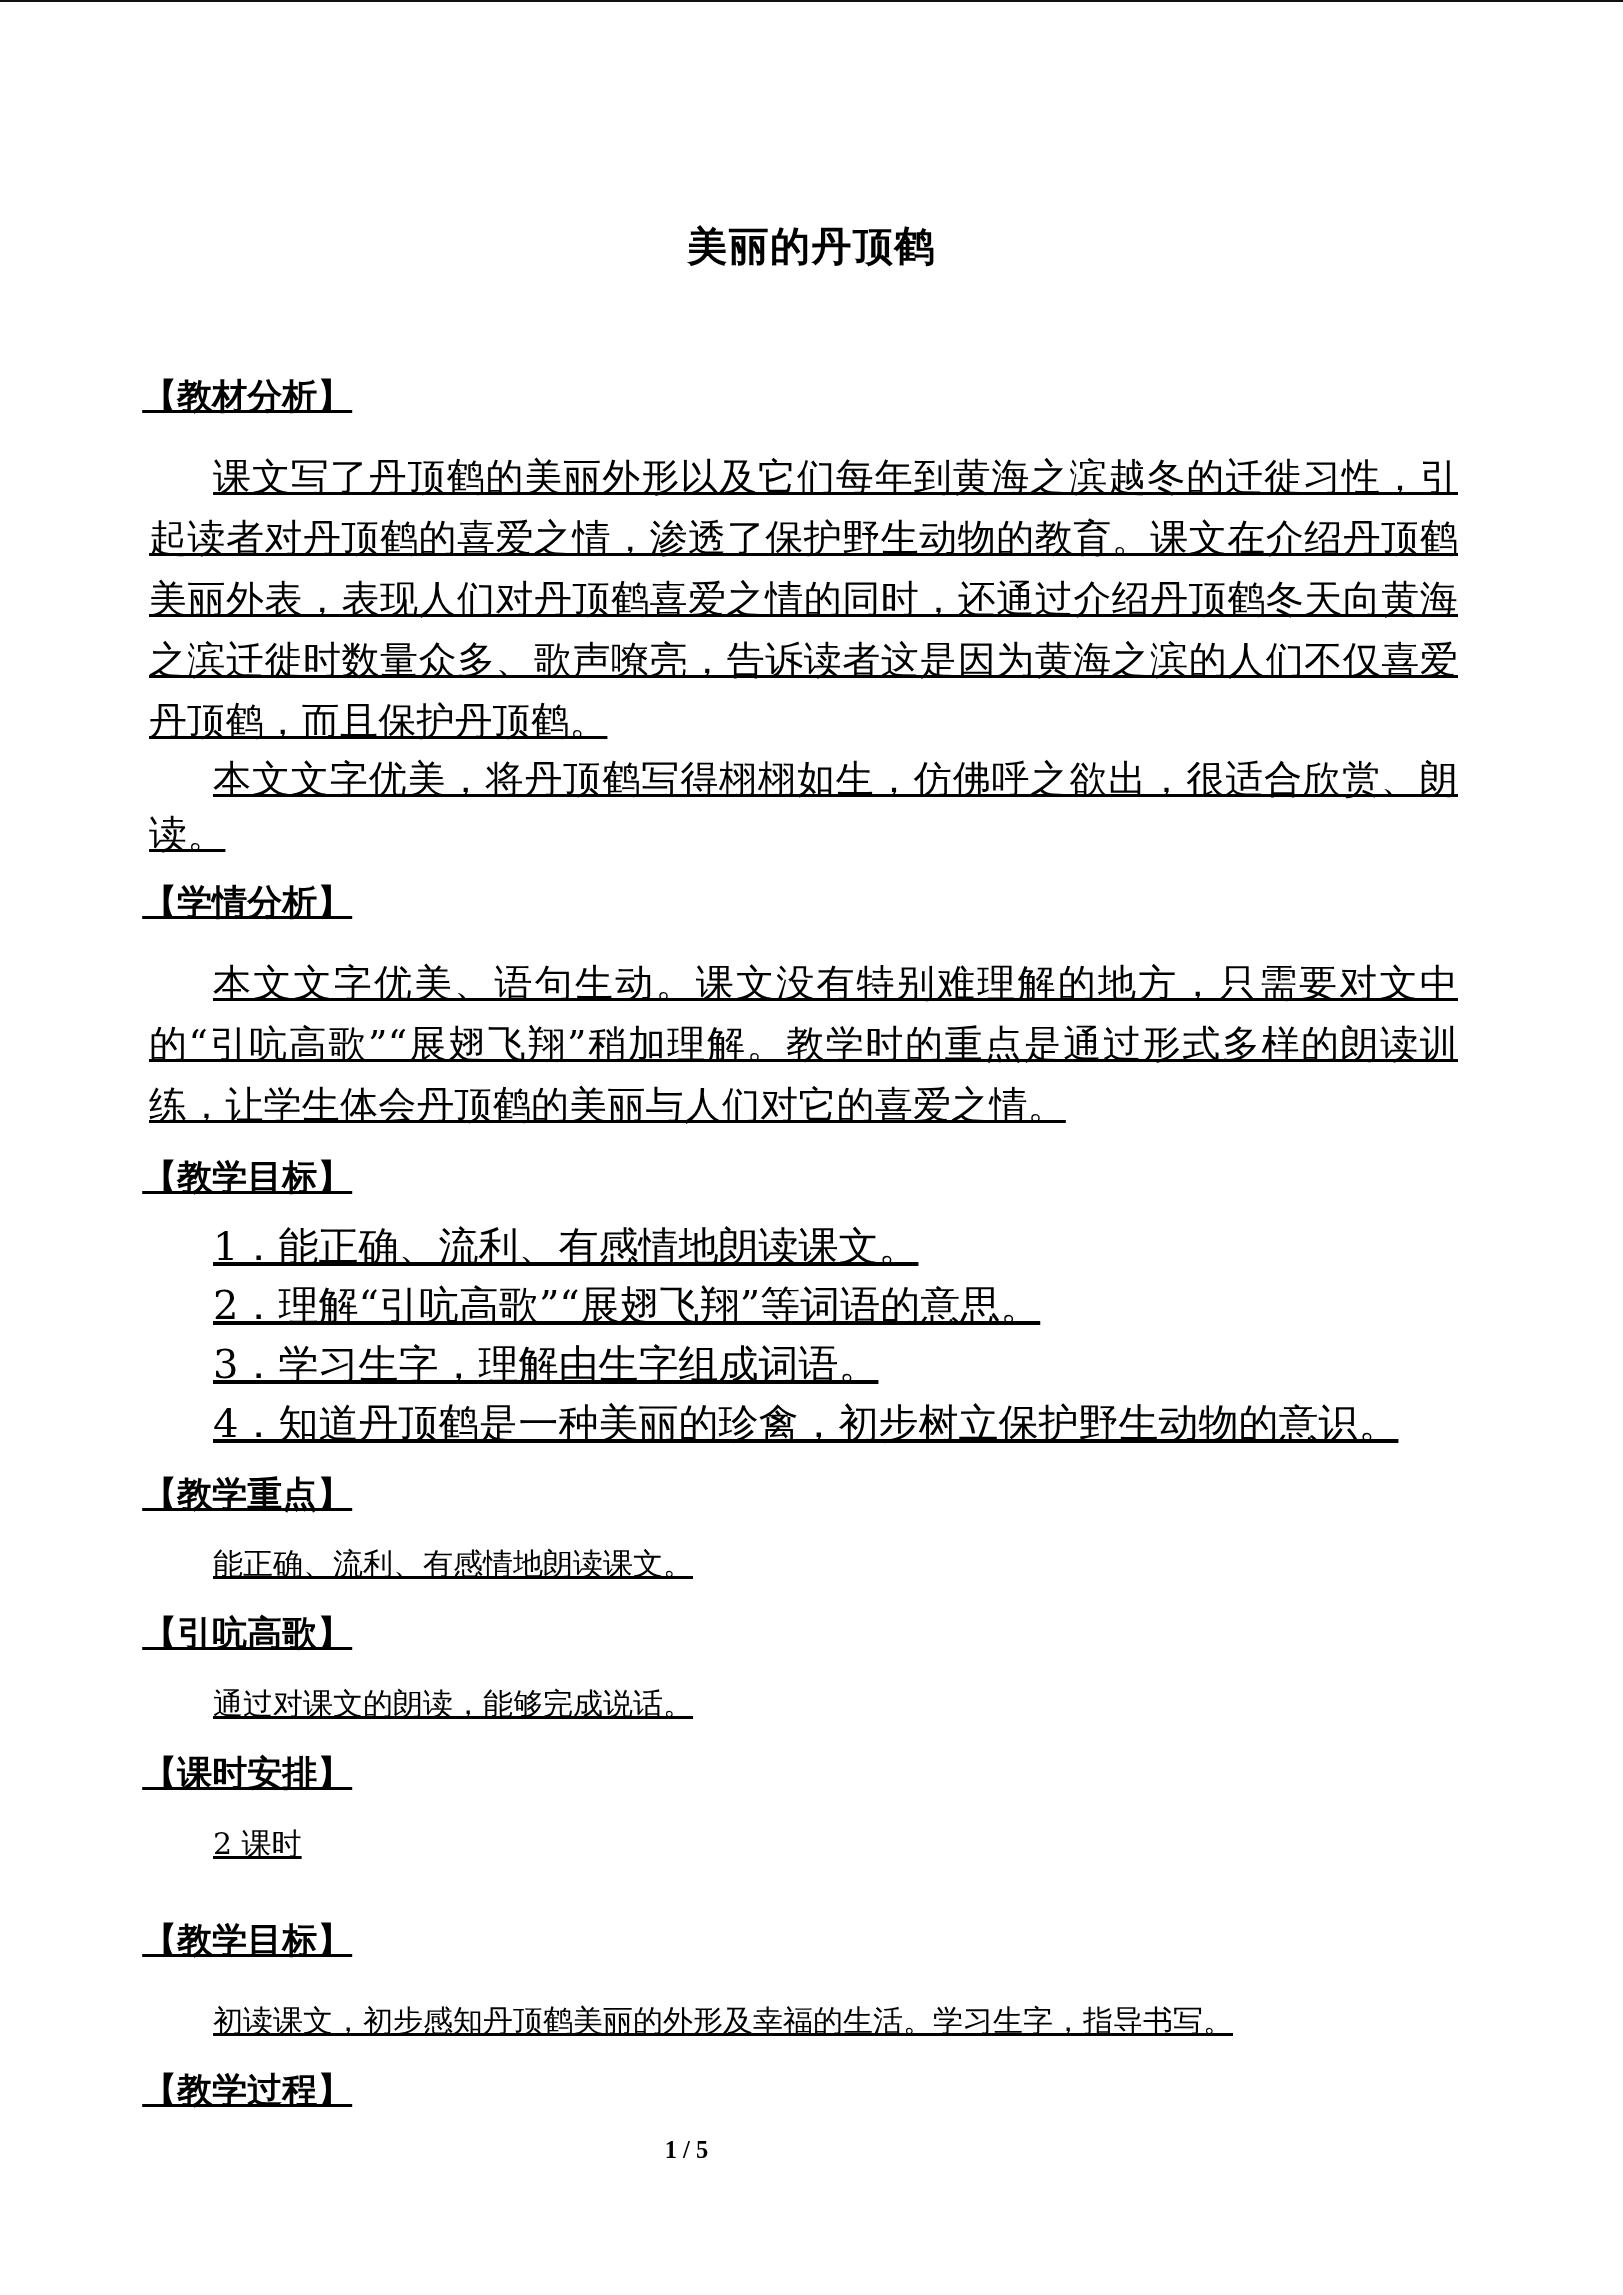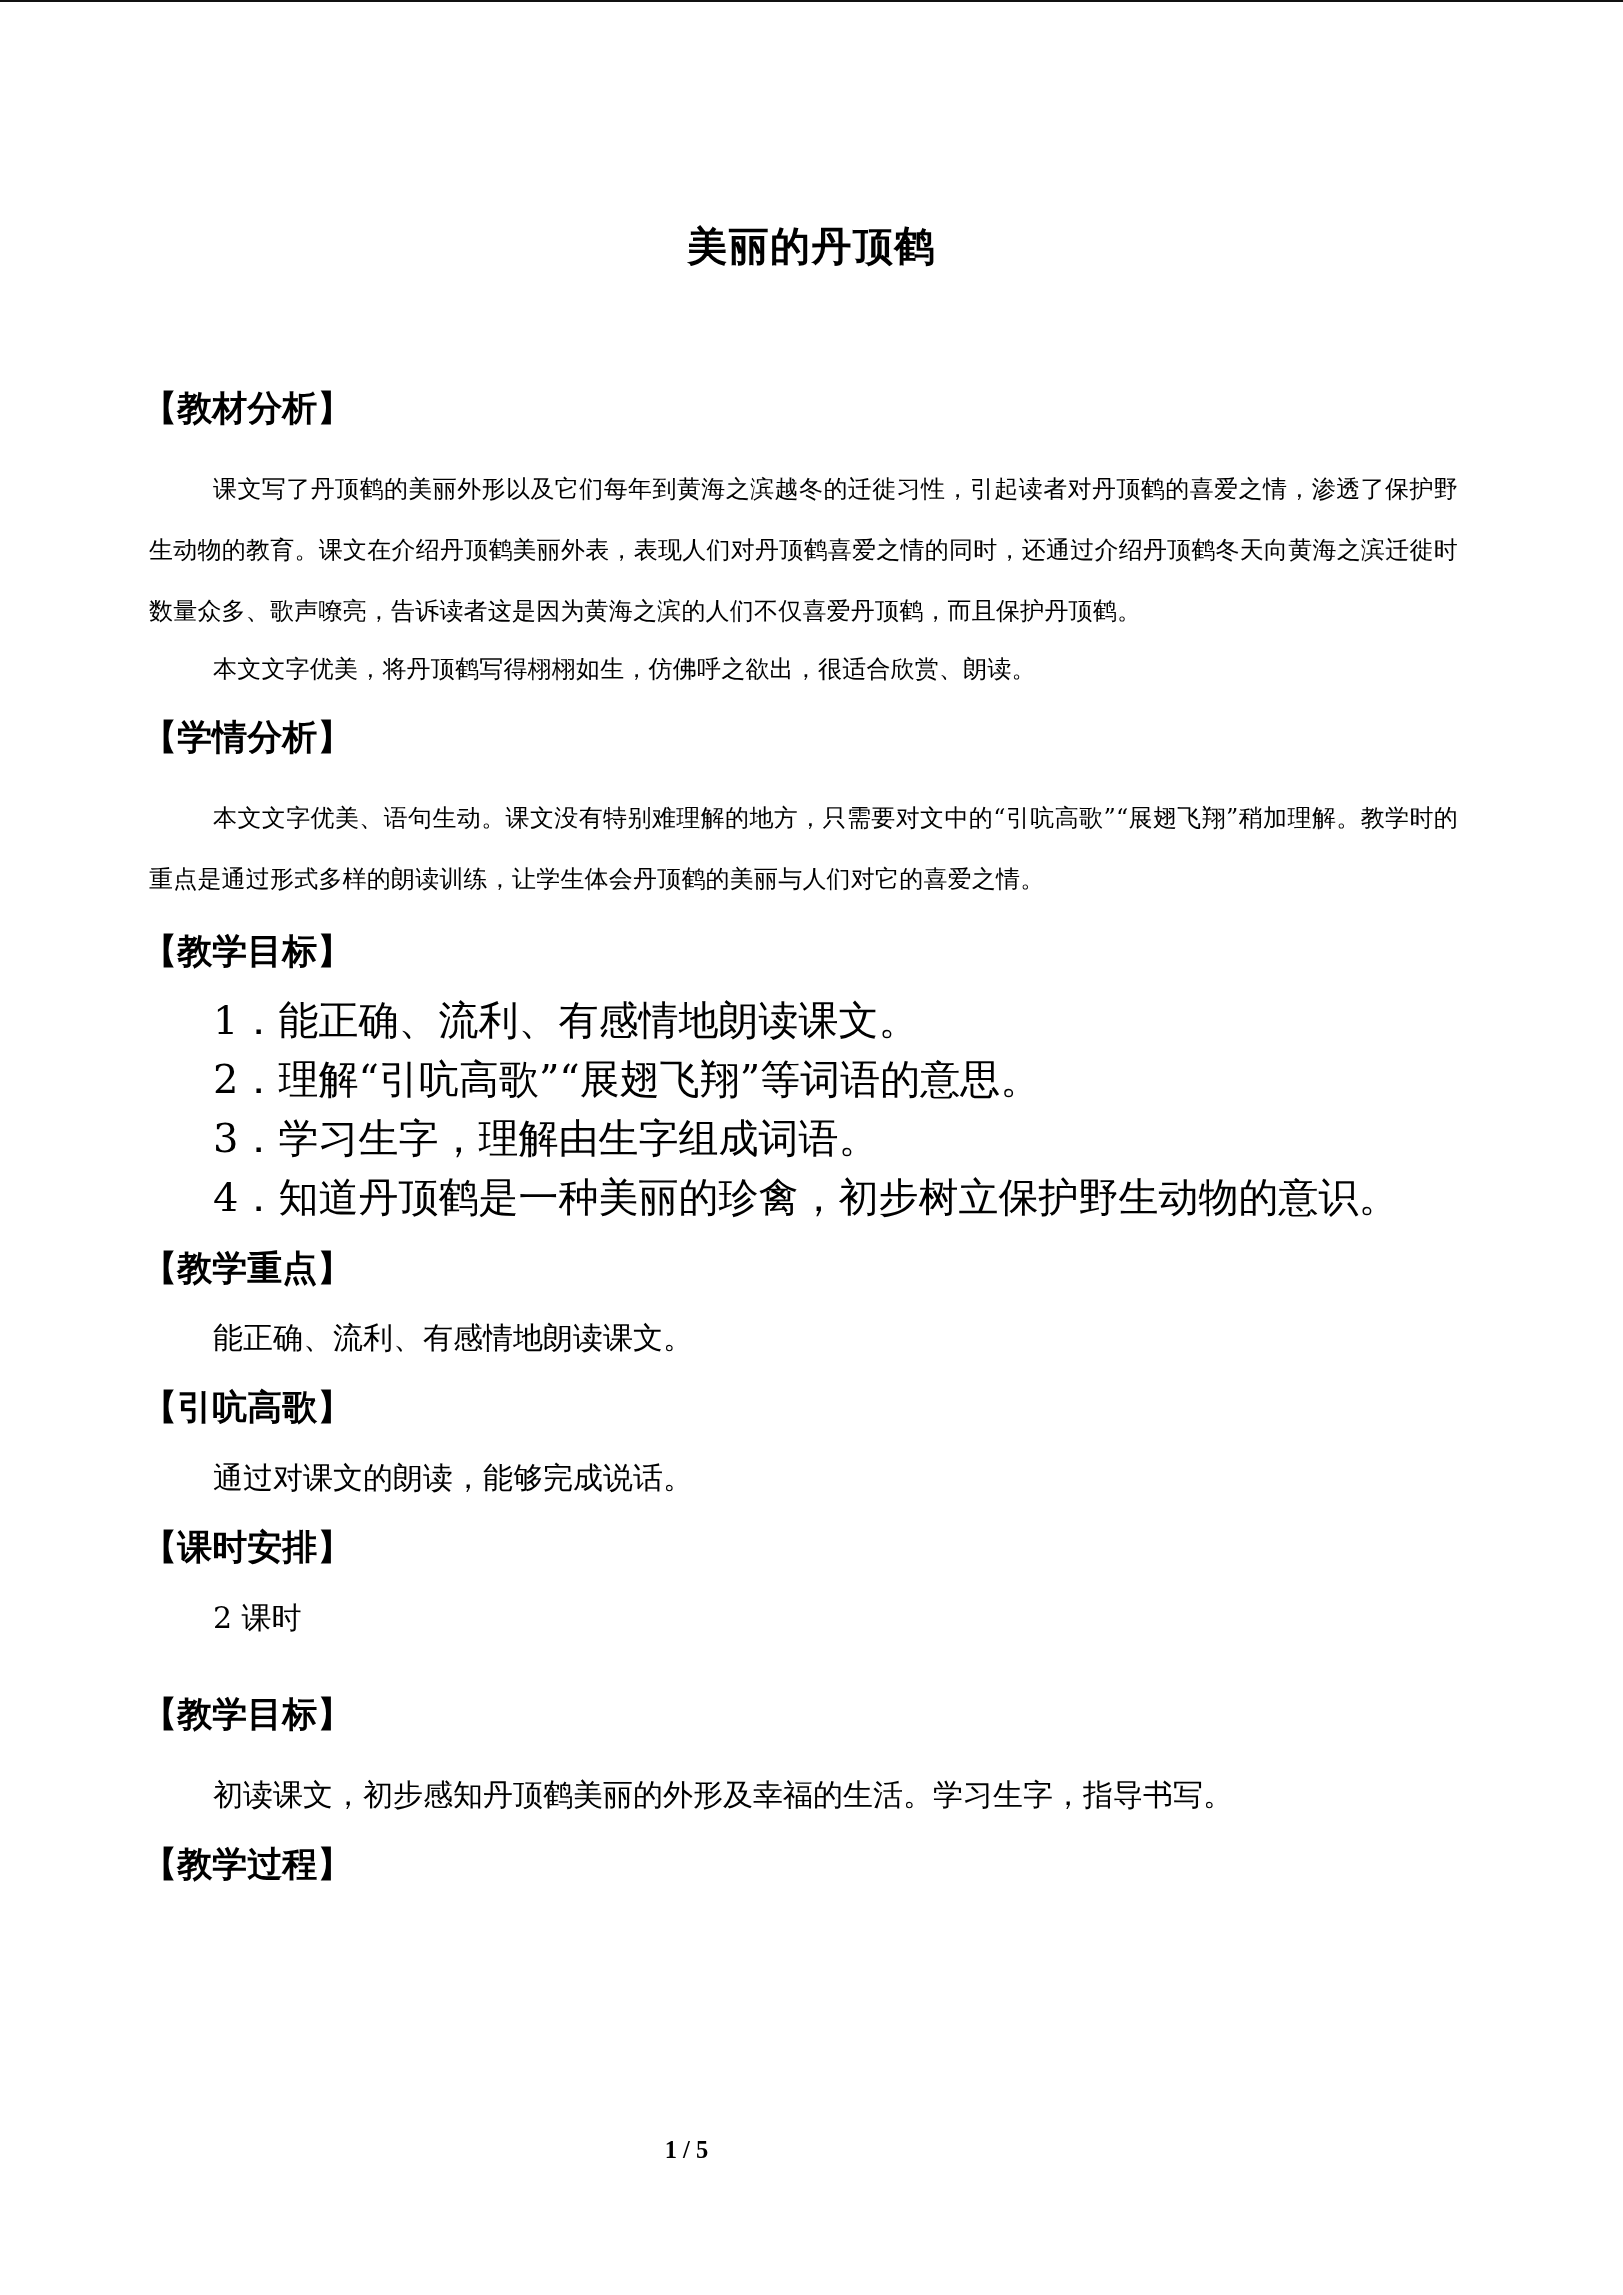--- a/index.html
+++ b/index.html
@@ -33,33 +33,34 @@
       width: 1623px;
       text-align: center;
       font-family: "DejaVu Sans", "Liberation Sans", sans-serif;
       font-size: 40px;
       font-weight: bold;
       letter-spacing: 1.4px;
     }
     .content {
       position: absolute;
       left: 149px;
-      top: 382px;
+      top: 370px;
       width: 1309px;
+      text-decoration: underline;
     }
     .heading {
       font-family: "DejaVu Sans", "Liberation Sans", sans-serif;
       font-size: 35px;
       font-weight: bold;
       line-height: 48px;
       height: 48px;
       margin-left: -6.8px;
     }
     .para {
-      font-size: 24px;
+      font-size: 38px;
       line-height: 61px;
       text-indent: 64px;
       text-align: justify;
       letter-spacing: 0.2px;
     }
     .list-item {
       font-size: 40px;
       line-height: 59px;
       padding-left: 64px;
     }

